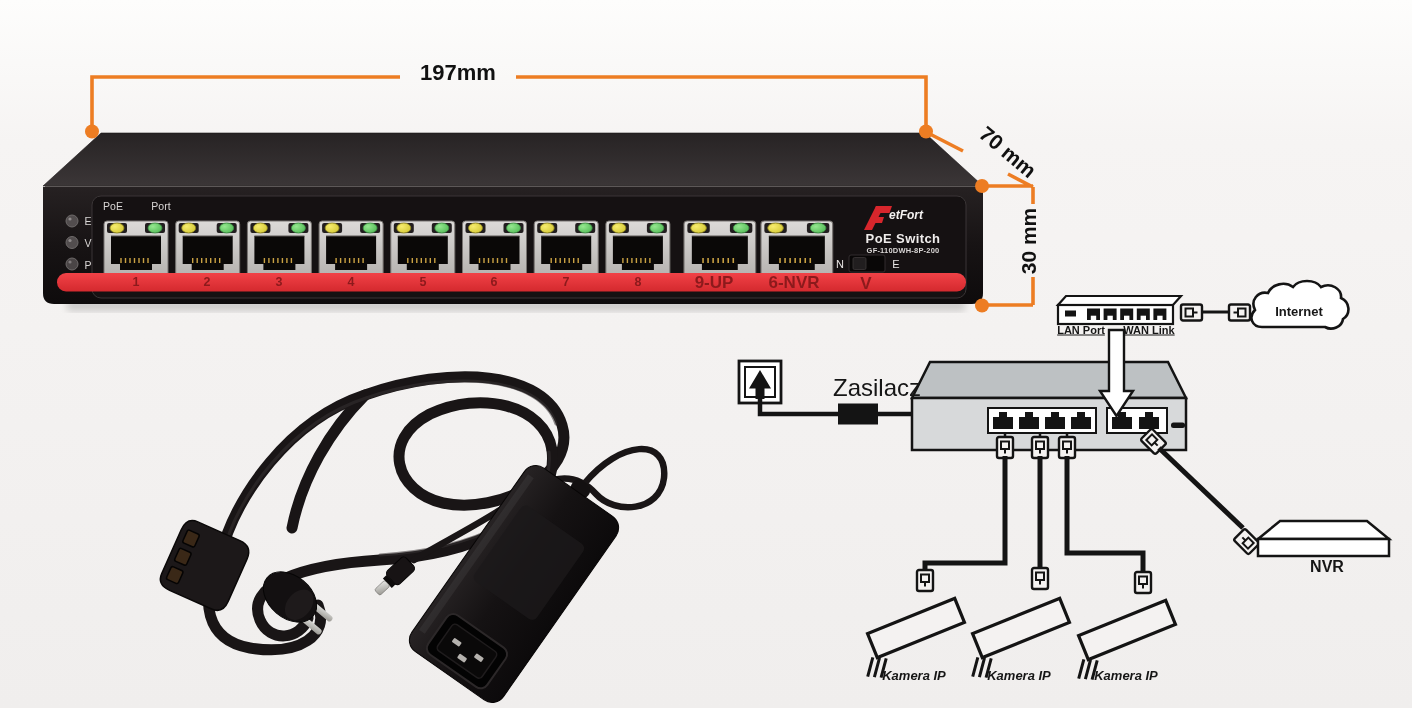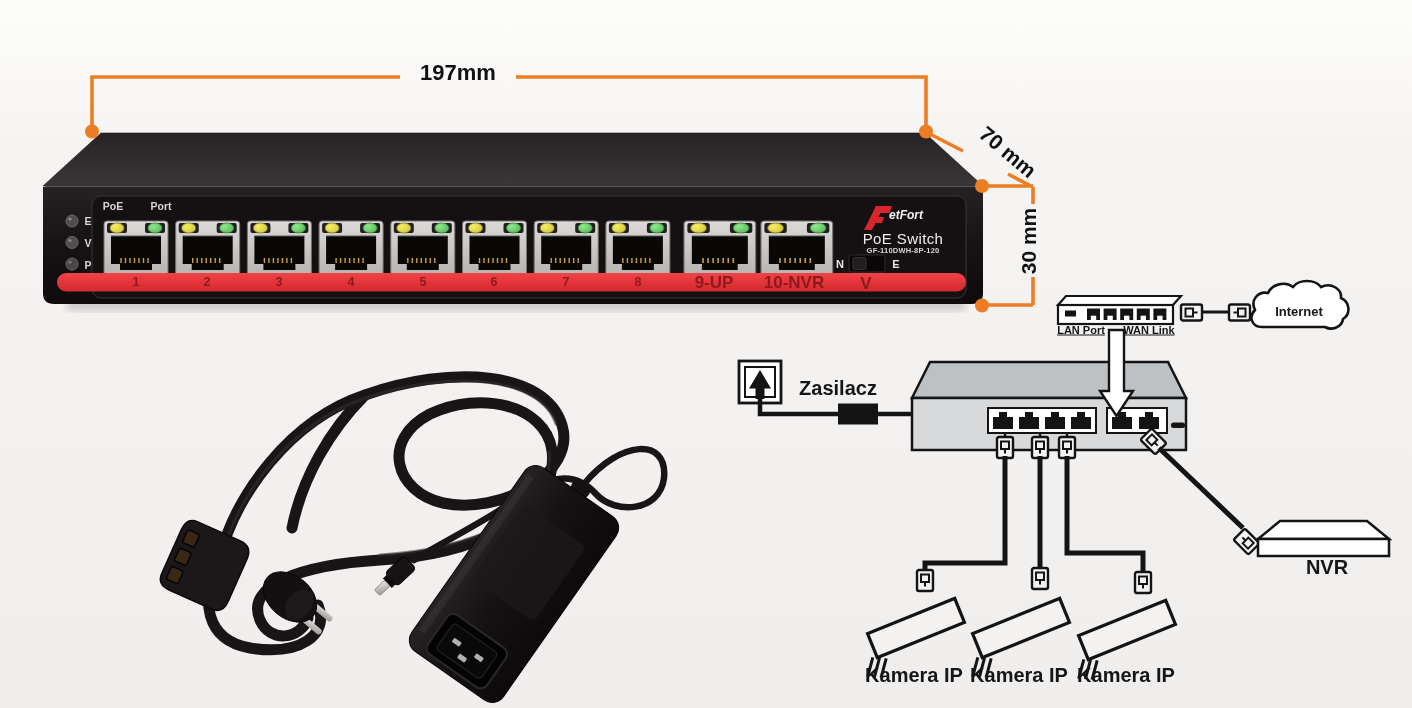--- a/index.html
+++ b/index.html
@@ -5,26 +5,26 @@
   html,body{margin:0;padding:0;}
   #stage{
     position:relative;width:1412px;height:708px;overflow:hidden;
     background:linear-gradient(180deg,#fdfdfc 0%,#f6f4f3 20%,#f0eeed 100%);
     font-family:"Liberation Sans",sans-serif;
   }
   #art{position:absolute;left:0;top:0;}
   .lbl{position:absolute;white-space:nowrap;color:#161616;line-height:1;}
   .ctr{transform:translate(-50%,-50%);}
   .dim{font-weight:bold;font-size:22px;color:#111;}
-  .panel-wht{color:#d8d5d4;font-weight:bold;font-size:10.5px;}
+  .panel-wht{color:#d8d5d4;font-weight:normal;font-size:10.5px;}
   .pnum{font-weight:bold;font-size:12.5px;color:#8c1a1c;}
   .pup{font-weight:bold;font-size:17px;color:#8c1a1c;}
   .diag-sm{font-weight:bold;font-size:11px;text-decoration:underline;}
   .diag-md{font-weight:bold;font-size:13px;}
-  .diag-lg{font-weight:bold;font-size:20px;}
+  .diag-lg{font-weight:bold;font-size:13px;font-style:italic;}
 </style>
 </head>
 <body>
 
 <div id="stage">
 
 <svg id="art" width="1412" height="708" viewBox="0 0 1412 708">
   <defs>
     <linearGradient id="topg" x1="0" y1="0" x2="0" y2="1">
       <stop offset="0" stop-color="#272324"></stop>
@@ -293,32 +293,32 @@
 
 <span class="lbl pnum ctr" style="left:136px;top:282px;">1</span>
 <span class="lbl pnum ctr" style="left:207px;top:282px;">2</span>
 <span class="lbl pnum ctr" style="left:279px;top:282px;">3</span>
 <span class="lbl pnum ctr" style="left:351px;top:282px;">4</span>
 <span class="lbl pnum ctr" style="left:423px;top:282px;">5</span>
 <span class="lbl pnum ctr" style="left:494px;top:282px;">6</span>
 <span class="lbl pnum ctr" style="left:566px;top:282px;">7</span>
 <span class="lbl pnum ctr" style="left:638px;top:282px;">8</span>
 <span class="lbl pup ctr" style="left:714px;top:282px;">9-UP</span>
-<span class="lbl pup ctr" style="left:794px;top:282px;">10-NVR</span>
+<span class="lbl pup ctr" style="left:794px;top:282px;">6-NVR</span>
 <span class="lbl pup ctr" style="left:866px;top:282.5px;">V</span>
 
 <span class="lbl panel-wht ctr" style="left:840px;top:264px;color:#e8e5e4;font-size:11px;">N</span>
 <span class="lbl panel-wht ctr" style="left:896px;top:264px;color:#e8e5e4;font-size:11px;">E</span>
 
 <span class="lbl" style="left:889px;top:209px;font-style:italic;font-weight:bold;font-size:12px;color:#f3f1f0;">etFort</span>
-<span class="lbl ctr" style="left:903px;top:238px;font-weight:normal;font-size:15px;letter-spacing:0.4px;color:#efeceb;">PoE Switch</span>
-<span class="lbl ctr" style="left:903px;top:251px;font-weight:bold;font-size:7.5px;letter-spacing:0.2px;color:#d9d6d5;">GF-110DWH-8P-120</span>
+<span class="lbl ctr" style="left:903px;top:238px;font-weight:bold;font-size:13px;letter-spacing:0.4px;color:#efeceb;">PoE Switch</span>
+<span class="lbl ctr" style="left:903px;top:251px;font-weight:bold;font-size:7.5px;letter-spacing:0.2px;color:#d9d6d5;">GF-110DWH-8P-200</span>
 
 <span class="lbl diag-sm ctr" style="left:1081px;top:330px;">LAN Port</span>
 <span class="lbl diag-sm ctr" style="left:1149px;top:330px;">WAN Link</span>
 <span class="lbl diag-md ctr" style="left:1299px;top:311px;">Internet</span>
-<span class="lbl ctr" style="left:838px;top:388px;font-weight:bold;font-size:20px;">Zasilacz</span>
+<span class="lbl ctr" style="left:877px;top:388px;font-weight:normal;font-size:24px;">Zasilacz</span>
 <span class="lbl diag-lg ctr" style="left:914px;top:675px;">Kamera IP</span>
 <span class="lbl diag-lg ctr" style="left:1019px;top:675px;">Kamera IP</span>
 <span class="lbl diag-lg ctr" style="left:1126px;top:675px;">Kamera IP</span>
-<span class="lbl ctr" style="left:1327px;top:567px;font-weight:bold;font-size:20px;">NVR</span>
+<span class="lbl ctr" style="left:1327px;top:567px;font-weight:bold;font-size:16px;">NVR</span>
 
 </div>
 
 </body></html>

